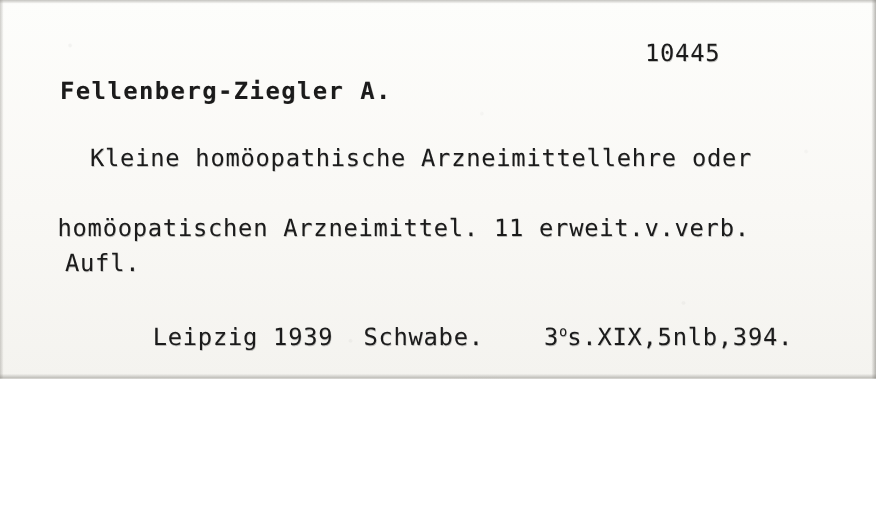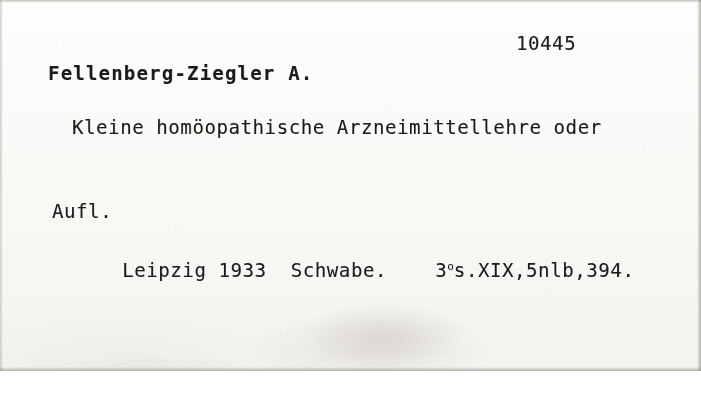--- a/index.html
+++ b/index.html
@@ -9,21 +9,21 @@
   body {
     width: 701px;
     height: 415px;
     background: #ffffff;
     font-family: "DejaVu Sans Mono", monospace;
     overflow: hidden;
   }
   .card {
     position: relative;
     width: 701px;
-    height: 371px;
+    height: 303px;
     background:
       radial-gradient(ellipse 180px 60px at 370px 350px, rgba(205,200,192,0.35) 0%, rgba(255,255,255,0) 70%),
       radial-gradient(ellipse 300px 120px at 120px 390px, rgba(222,218,210,0.30) 0%, rgba(255,255,255,0) 75%),
       linear-gradient(180deg, #fdfdfb 0%, #f9f8f5 55%, #f4f3ef 100%);
     overflow: hidden;
   }
   
   .grain {
     position: absolute;
     inset: 0;
@@ -132,18 +132,19 @@
   <div class="edge-bottom"></div>
 
   <div class="smudge-a"></div>
   <div class="smudge-b"></div>
 
   <div id="catalog-number" class="typed">10445</div>
 
   <div id="author-line" class="typed">Fellenberg-Ziegler A.</div>
 
   <div id="title-line-1" class="typed title-line">Kleine homöopathische Arzneimittellehre oder</div>
+  <div id="title-line-3" class="typed title-line">homöopatischen Arzneimittel. 11 erweit.v.verb.</div>
   <div id="title-line-4" class="typed title-line">Aufl.</div>
 
   <div id="imprint-line" class="typed">
-    <span>Leipzig 1933  Schwabe.</span><span>    </span><span>3</span><span class="deg">o</span><span>s.XIX,5nlb,394.</span>
+    <span>Leipzig 1939  Schwabe.</span><span>    </span><span>3</span><span class="deg">o</span><span>s.XIX,5nlb,394.</span>
   </div>
 </div>
 
 </body></html>

